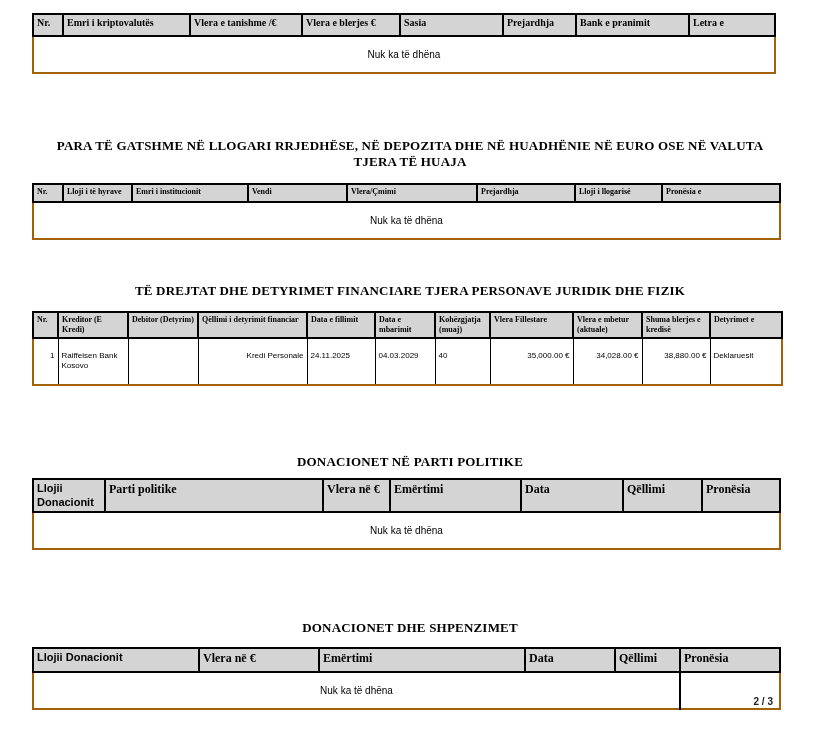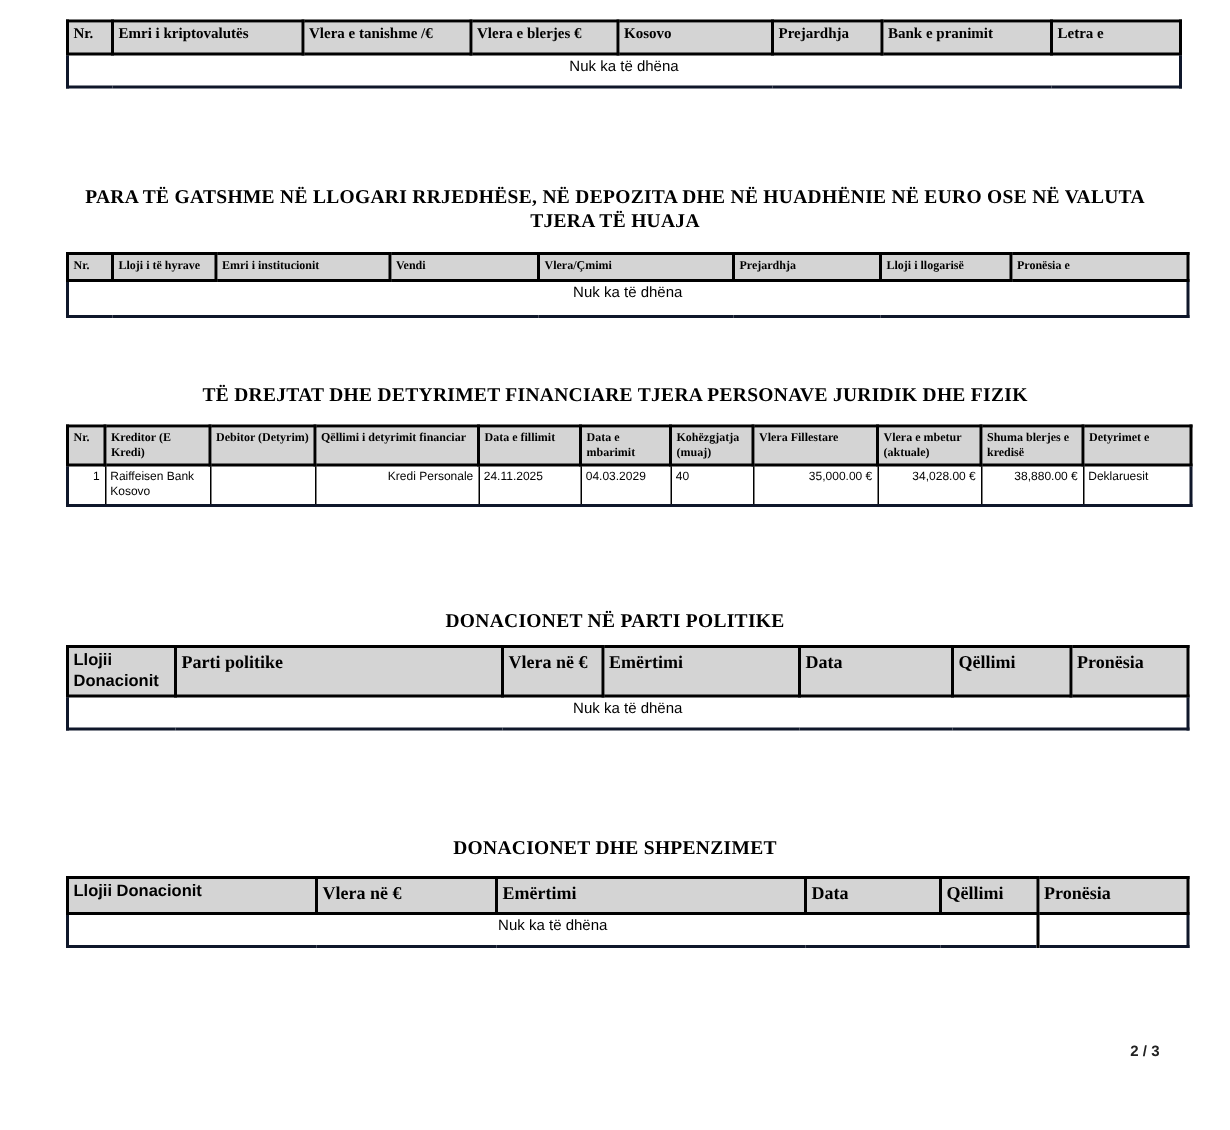--- a/index.html
+++ b/index.html
@@ -18,38 +18,38 @@
     font-weight: bold;
     font-size: 13px;
     text-align: center;
     letter-spacing: 0.2px;
     line-height: 1.25;
   }
   .sec-title.wrap2 { width: 716px; margin-left: auto; margin-right: auto; }
   table {
     border-collapse: collapse;
     table-layout: fixed;
-    margin-left: 44px;
-    border: 2px solid #0f172a;
+    margin-left: 32px;
+    border: 2px solid #a16207;
   }
   th {
     background: #d4d4d4;
     border: 2px solid #000;
     font-family: "Liberation Serif", serif;
     font-weight: bold;
     text-align: left;
     vertical-align: top;
     padding: 2px 3px 1px 3px;
     overflow: hidden;
   }
   td {
     border: 1px solid #000;
     font-family: "Liberation Sans", sans-serif;
     vertical-align: top;
-    padding: 2px 3px;
+    padding: 12px 3px;
     overflow: hidden;
   }
   .empty-cell { text-align: center; font-size: 10px; }
   
   .t1 { width: 742px; margin-top: 13px; }
   .t1 th { font-size: 10px; height: 22px; }
   .t1 td { height: 22px; }
   
   .t2 { width: 747px; margin-top: 12px; }
   .t2 th { font-size: 8px; height: 18px; }
@@ -101,21 +101,21 @@
         <col style="width:73px">
         <col style="width:113px">
         <col style="width:86px">
     </colgroup>
     <thead>
       <tr>
         <th>Nr.</th>
         <th>Emri i kriptovalutës</th>
         <th>Vlera e tanishme /€</th>
         <th>Vlera e blerjes €</th>
-        <th>Kosovo</th>
+        <th>Sasia</th>
         <th>Prejardhja</th>
         <th>Bank e pranimit</th>
         <th>Letra e</th>
       </tr>
     </thead>
     <tbody>
       <tr>
         <td class="empty-cell" colspan="8">Nuk ka të dhëna</td>
       </tr>
     </tbody>

